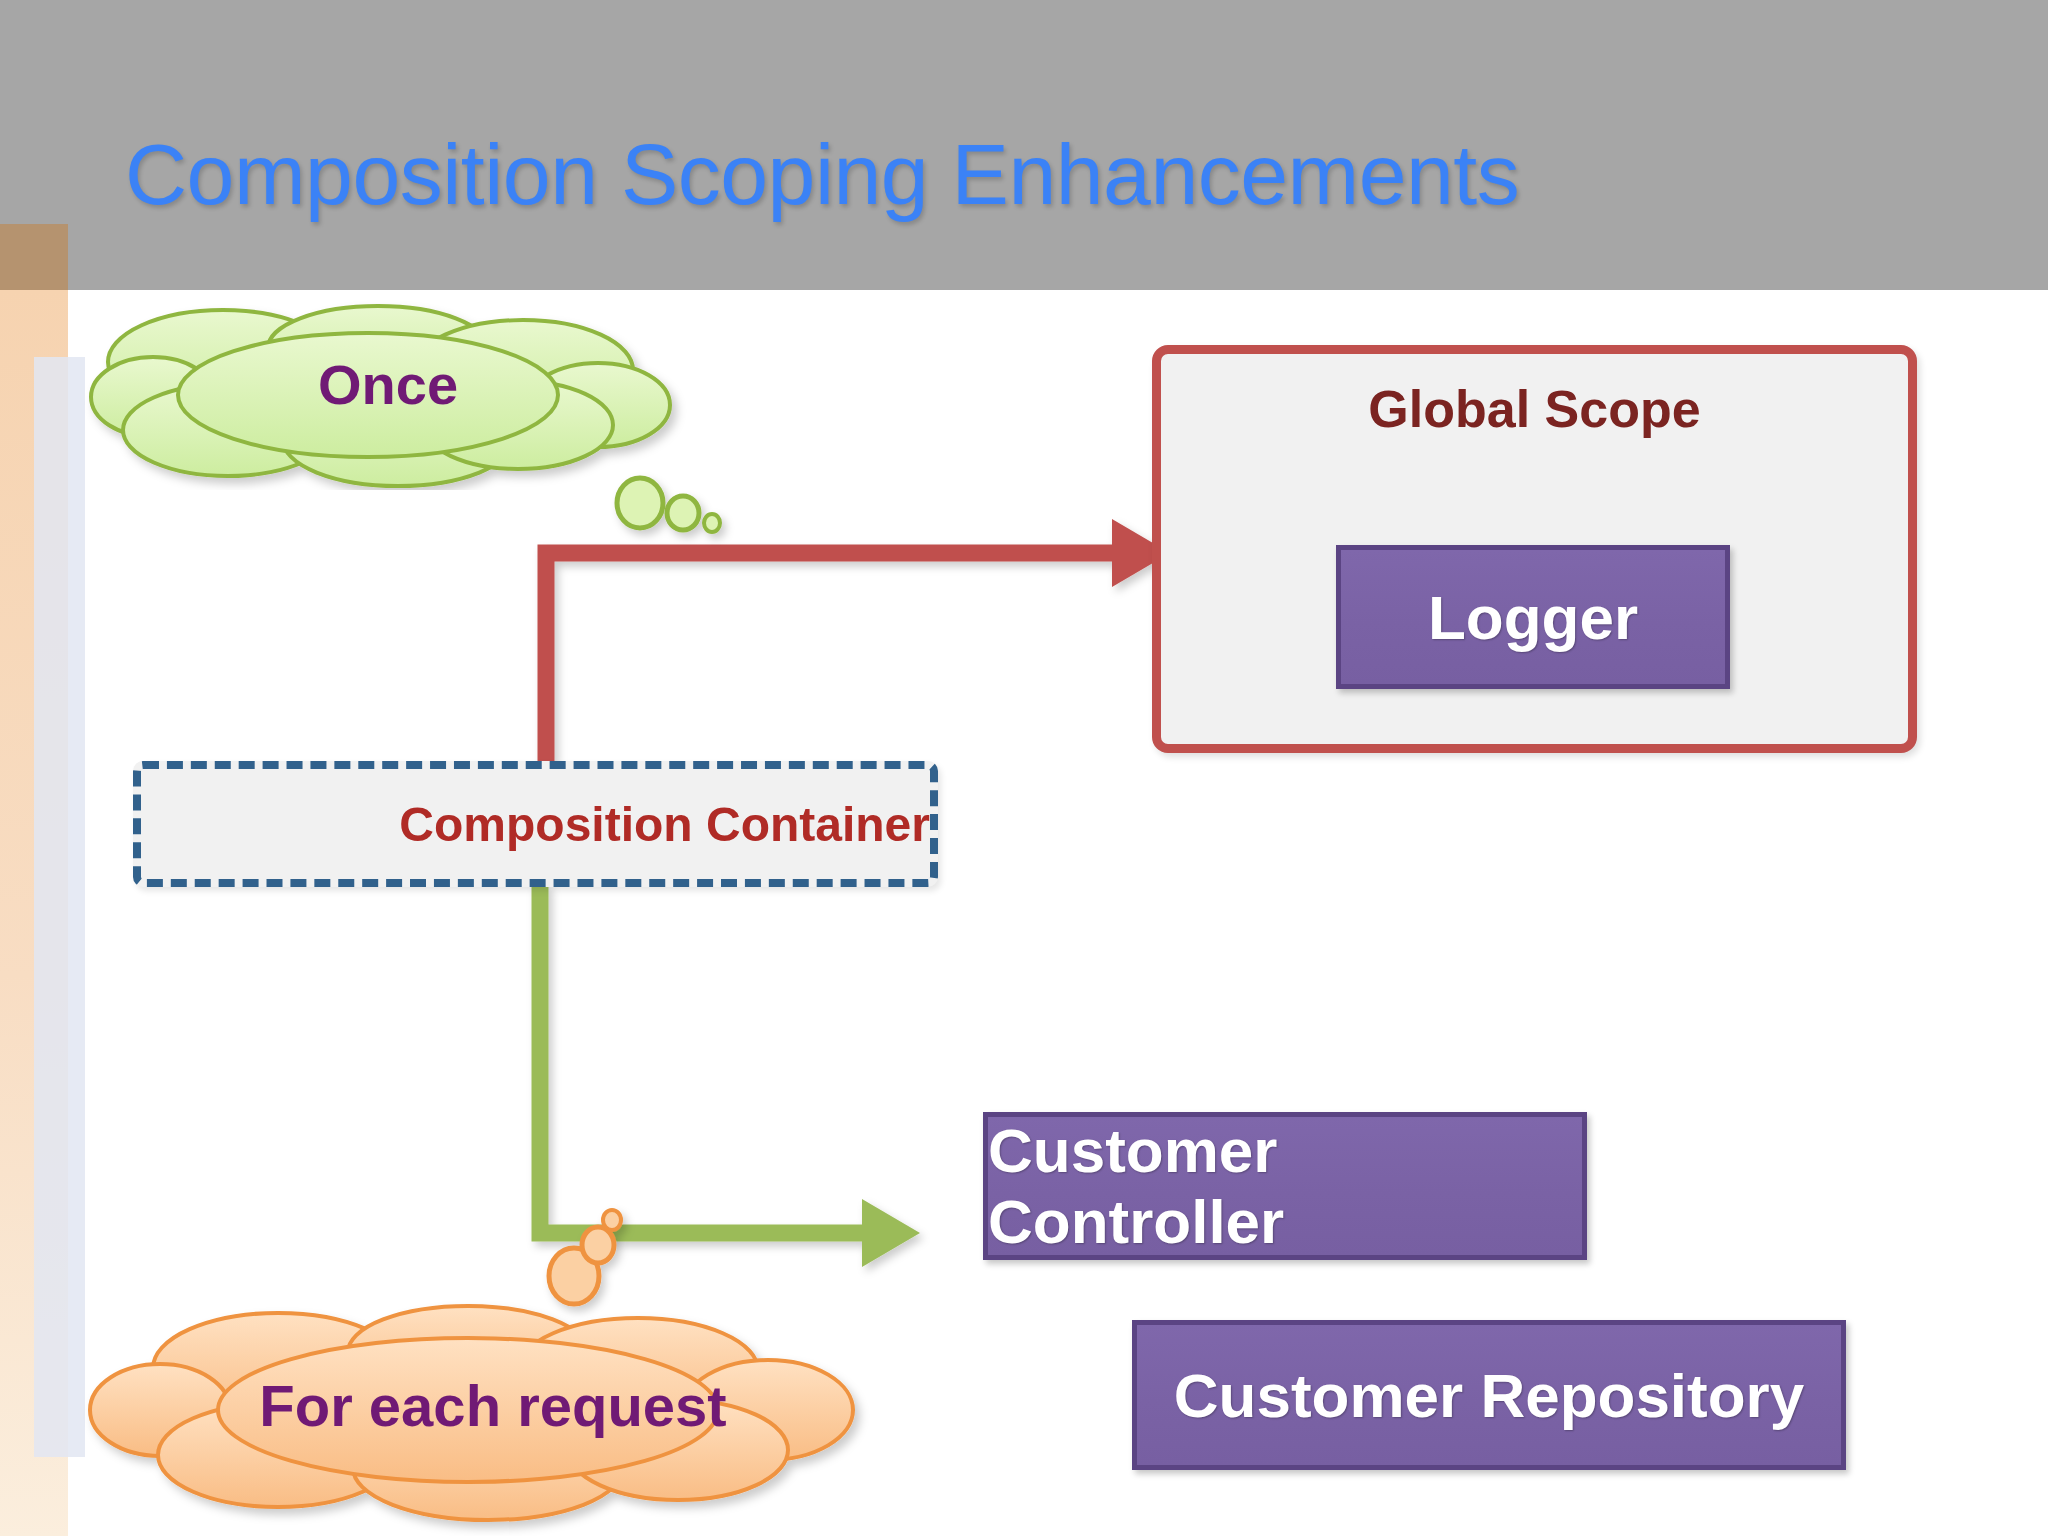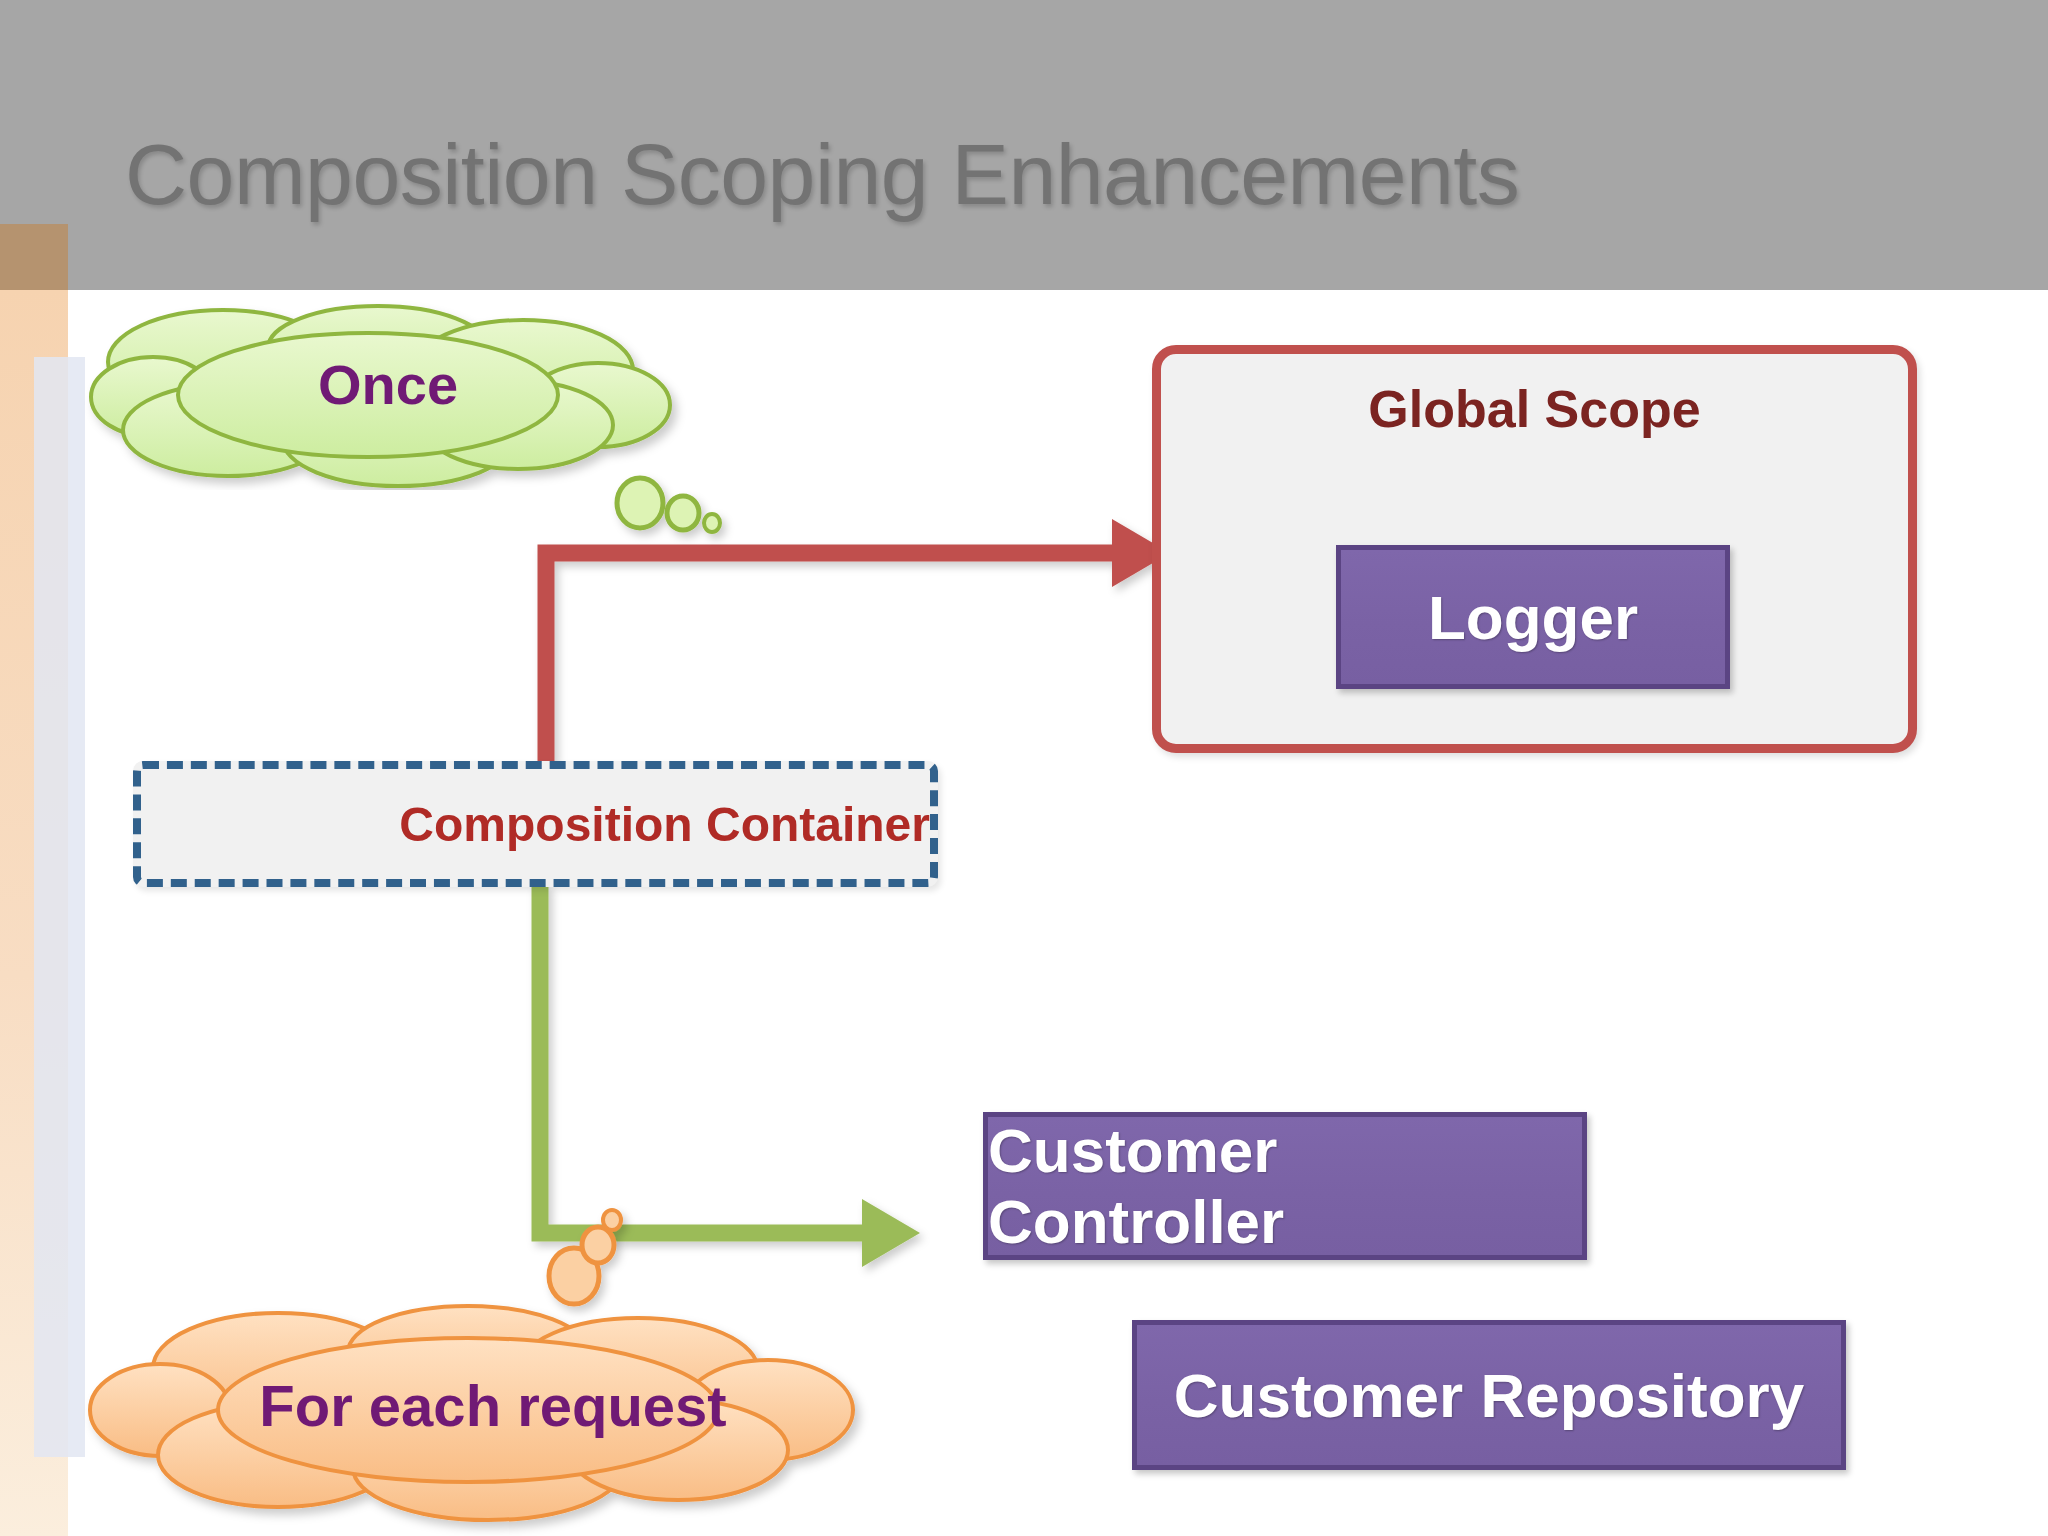--- a/index.html
+++ b/index.html
@@ -29,21 +29,21 @@
     width: 2048px;
     height: 290px;
     background: #a6a6a6;
   }
   .slide-title {
     position: absolute;
     left: 125px;
     top: 126px;
     font-size: 86px;
     line-height: 96px;
-    color: #737373;
+    color: #3b82f6;
     letter-spacing: -0.5px;
     white-space: nowrap;
     text-shadow: 2px 3px 4px rgba(0,0,0,0.18);
   }
 
   
   .deco-tan {
     position: absolute;
     left: 0; top: 224px;
     width: 68px; height: 66px;
@@ -59,21 +59,21 @@
     position: absolute;
     left: 34px; top: 357px;
     width: 51px; height: 1100px;
     background: rgba(226,230,242,0.85);
   }
 
   
   .scope-box {
     position: absolute;
     background: #f1f1f1;
-    border-radius: 24px;
+    border-radius: 16px;
     box-shadow: 3px 4px 7px rgba(0,0,0,0.13);
     box-sizing: border-box;
   }
   #global-scope {
     left: 1152px; top: 345px;
     width: 765px; height: 408px;
     border: 9px solid #c0504d;
   }
   #request-scope {
     left: 905px; top: 928px;

